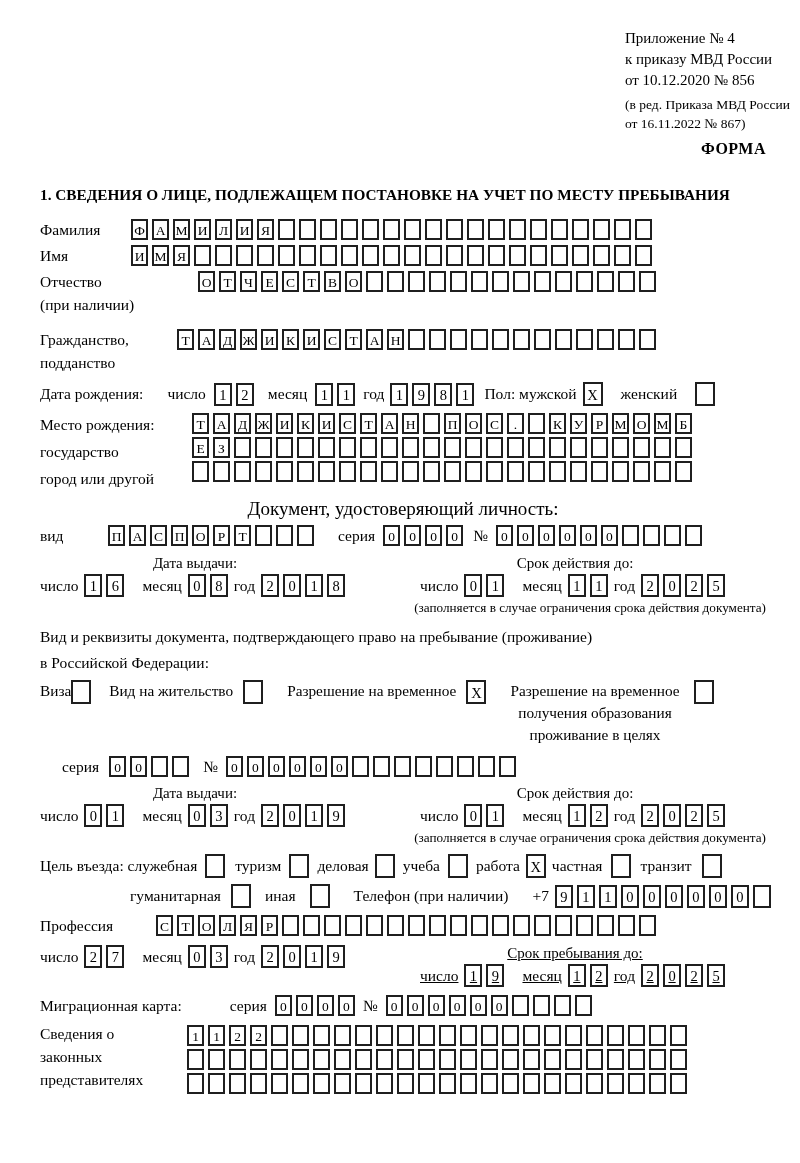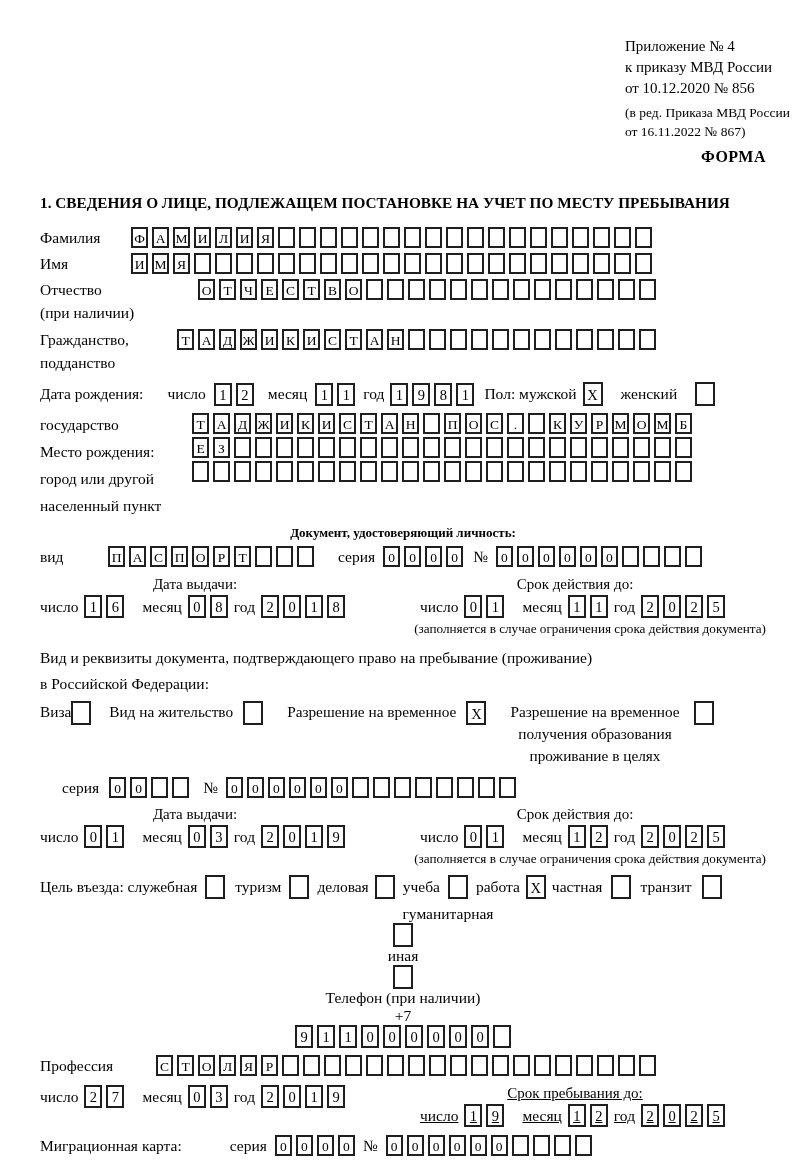--- a/index.html
+++ b/index.html
@@ -2,21 +2,21 @@
 <html><head>
 <meta charset="utf-8">
 <style>
   * { box-sizing: border-box; }
   html,body { margin:0; padding:0; background:#ffffff; }
   body {
     width:800px; height:1163px; overflow:hidden;
     color:#000;
     font-family:"Liberation Serif", serif;
   }
-  .page { width:800px; height:1163px; padding:36px 34px 0 40px; }
+  .page { width:800px; height:1163px; padding:28px 34px 0 40px; }
 
   
   .hdr { margin-left:585px; font-size:15px; line-height:21px; white-space:nowrap; }
   .hdr-sub { font-size:13.5px; line-height:19px; margin-top:4px; white-space:nowrap; }
   .forma { text-align:right; font-weight:bold; font-size:16px; margin-top:7px; letter-spacing:0.5px; }
 
   .title { text-align:center; font-weight:bold; font-size:16.5px; line-height:23px; margin-top:18px; }
   .blank-line { display:inline-block; width:62px; border-bottom:2px solid #222; margin-left:12px; vertical-align:baseline; }
 
   .sec-head { font-weight:bold; font-size:15.3px; margin-top:28px; margin-bottom:14px; white-space:nowrap; }
@@ -34,21 +34,21 @@
     border:2px solid #1f1f1f;
     font-size:14.5px; line-height:22px; text-align:center; vertical-align:middle;
   }
 
   .frow { display:flex; align-items:center; margin-top:3px; }
   .frow2 { display:flex; align-items:flex-start; margin-top:3px; }
   .fl { font-size:15.5px; white-space:nowrap; }
   .lbl-col { flex:none; font-size:15.5px; line-height:23px; }
   .stack { display:flex; flex-direction:column; gap:3px; }
 
-  .doc-head { text-align:center; font-weight:bold; font-size:13px; margin-top:6px; margin-bottom:4px; }
+  .doc-head { text-align:center; font-weight:normal; font-size:19px; margin-top:6px; margin-bottom:4px; }
 
   .two-col { display:flex; margin-top:8px; }
   .dcol { display:flex; flex-direction:column; }
   .dhead { text-align:center; font-size:15px; margin-bottom:2px; }
   .dg { display:inline-flex; align-items:center; gap:6px; }
   .note { text-align:right; font-size:13.2px; margin-top:3px; }
 
   .para { font-size:15.5px; line-height:26px; margin-top:8px; }
 
   .permit-row { display:flex; align-items:flex-start; margin-top:4px; }
@@ -163,21 +163,21 @@
         <span class="cell"></span>
         <span class="cell"></span>
         <span class="cell"></span>
         <span class="cell"></span>
         <span class="cell"></span>
         <span class="cell"></span>
         <span class="cell"></span>
       </span>
   </div>
 
-  <div class="frow2" style="margin-top:4px;">
+  <div class="frow2" style="margin-top:12px;">
     <span class="lbl-col" style="width:137px;">
       <div>Гражданство,</div>
       <div>подданство</div>
     </span>
     <span class="cells" style="margin-top:1px;">
         <span class="cell">Т</span>
         <span class="cell">А</span>
         <span class="cell">Д</span>
         <span class="cell">Ж</span>
         <span class="cell">И</span>
@@ -232,24 +232,23 @@
       <span class="gap6"></span>
     <span class="checkbox">X</span>
     <span class="gap18"></span>
     <span class="fl">женский</span>
       <span class="gap18"></span>
     <span class="checkbox"></span>
   </div>
 
   <div class="frow2" style="margin-top:5px;">
     <span class="lbl-col" style="width:152px; line-height:27px;">
+      <div>Место рождения:</div>
       <div>государство</div>
-      <div>Место рождения:</div>
       <div>город или другой</div>
-      <div>населенный пункт</div>
     </span>
     <span class="stack" style="margin-top:2px;">
       <span class="cells">
           <span class="cell">Т</span>
           <span class="cell">А</span>
           <span class="cell">Д</span>
           <span class="cell">Ж</span>
           <span class="cell">И</span>
           <span class="cell">К</span>
           <span class="cell">И</span>
@@ -549,21 +548,21 @@
       <span class="gap6"></span>
     <span class="fl">частная</span>
       <span class="gap8"></span>
     <span class="checkbox"></span>
       <span class="gap10"></span>
     <span class="fl">транзит</span>
       <span class="gap10"></span>
     <span class="checkbox"></span>
   </div>
 
-  <div class="frow" style="margin-top:6px;flex-direction:column;">
+  <div class="frow" style="margin-top:6px;">
     <span class="fl" style="margin-left:90px;">гуманитарная</span>
       <span class="gap10"></span>
     <span class="checkbox"></span>
       <span class="gap14"></span>
     <span class="fl">иная</span>
       <span class="gap14"></span>
     <span class="checkbox"></span>
       <span class="gap24"></span>
     <span class="fl">Телефон (при наличии)</span>
       <span class="gap24"></span>

